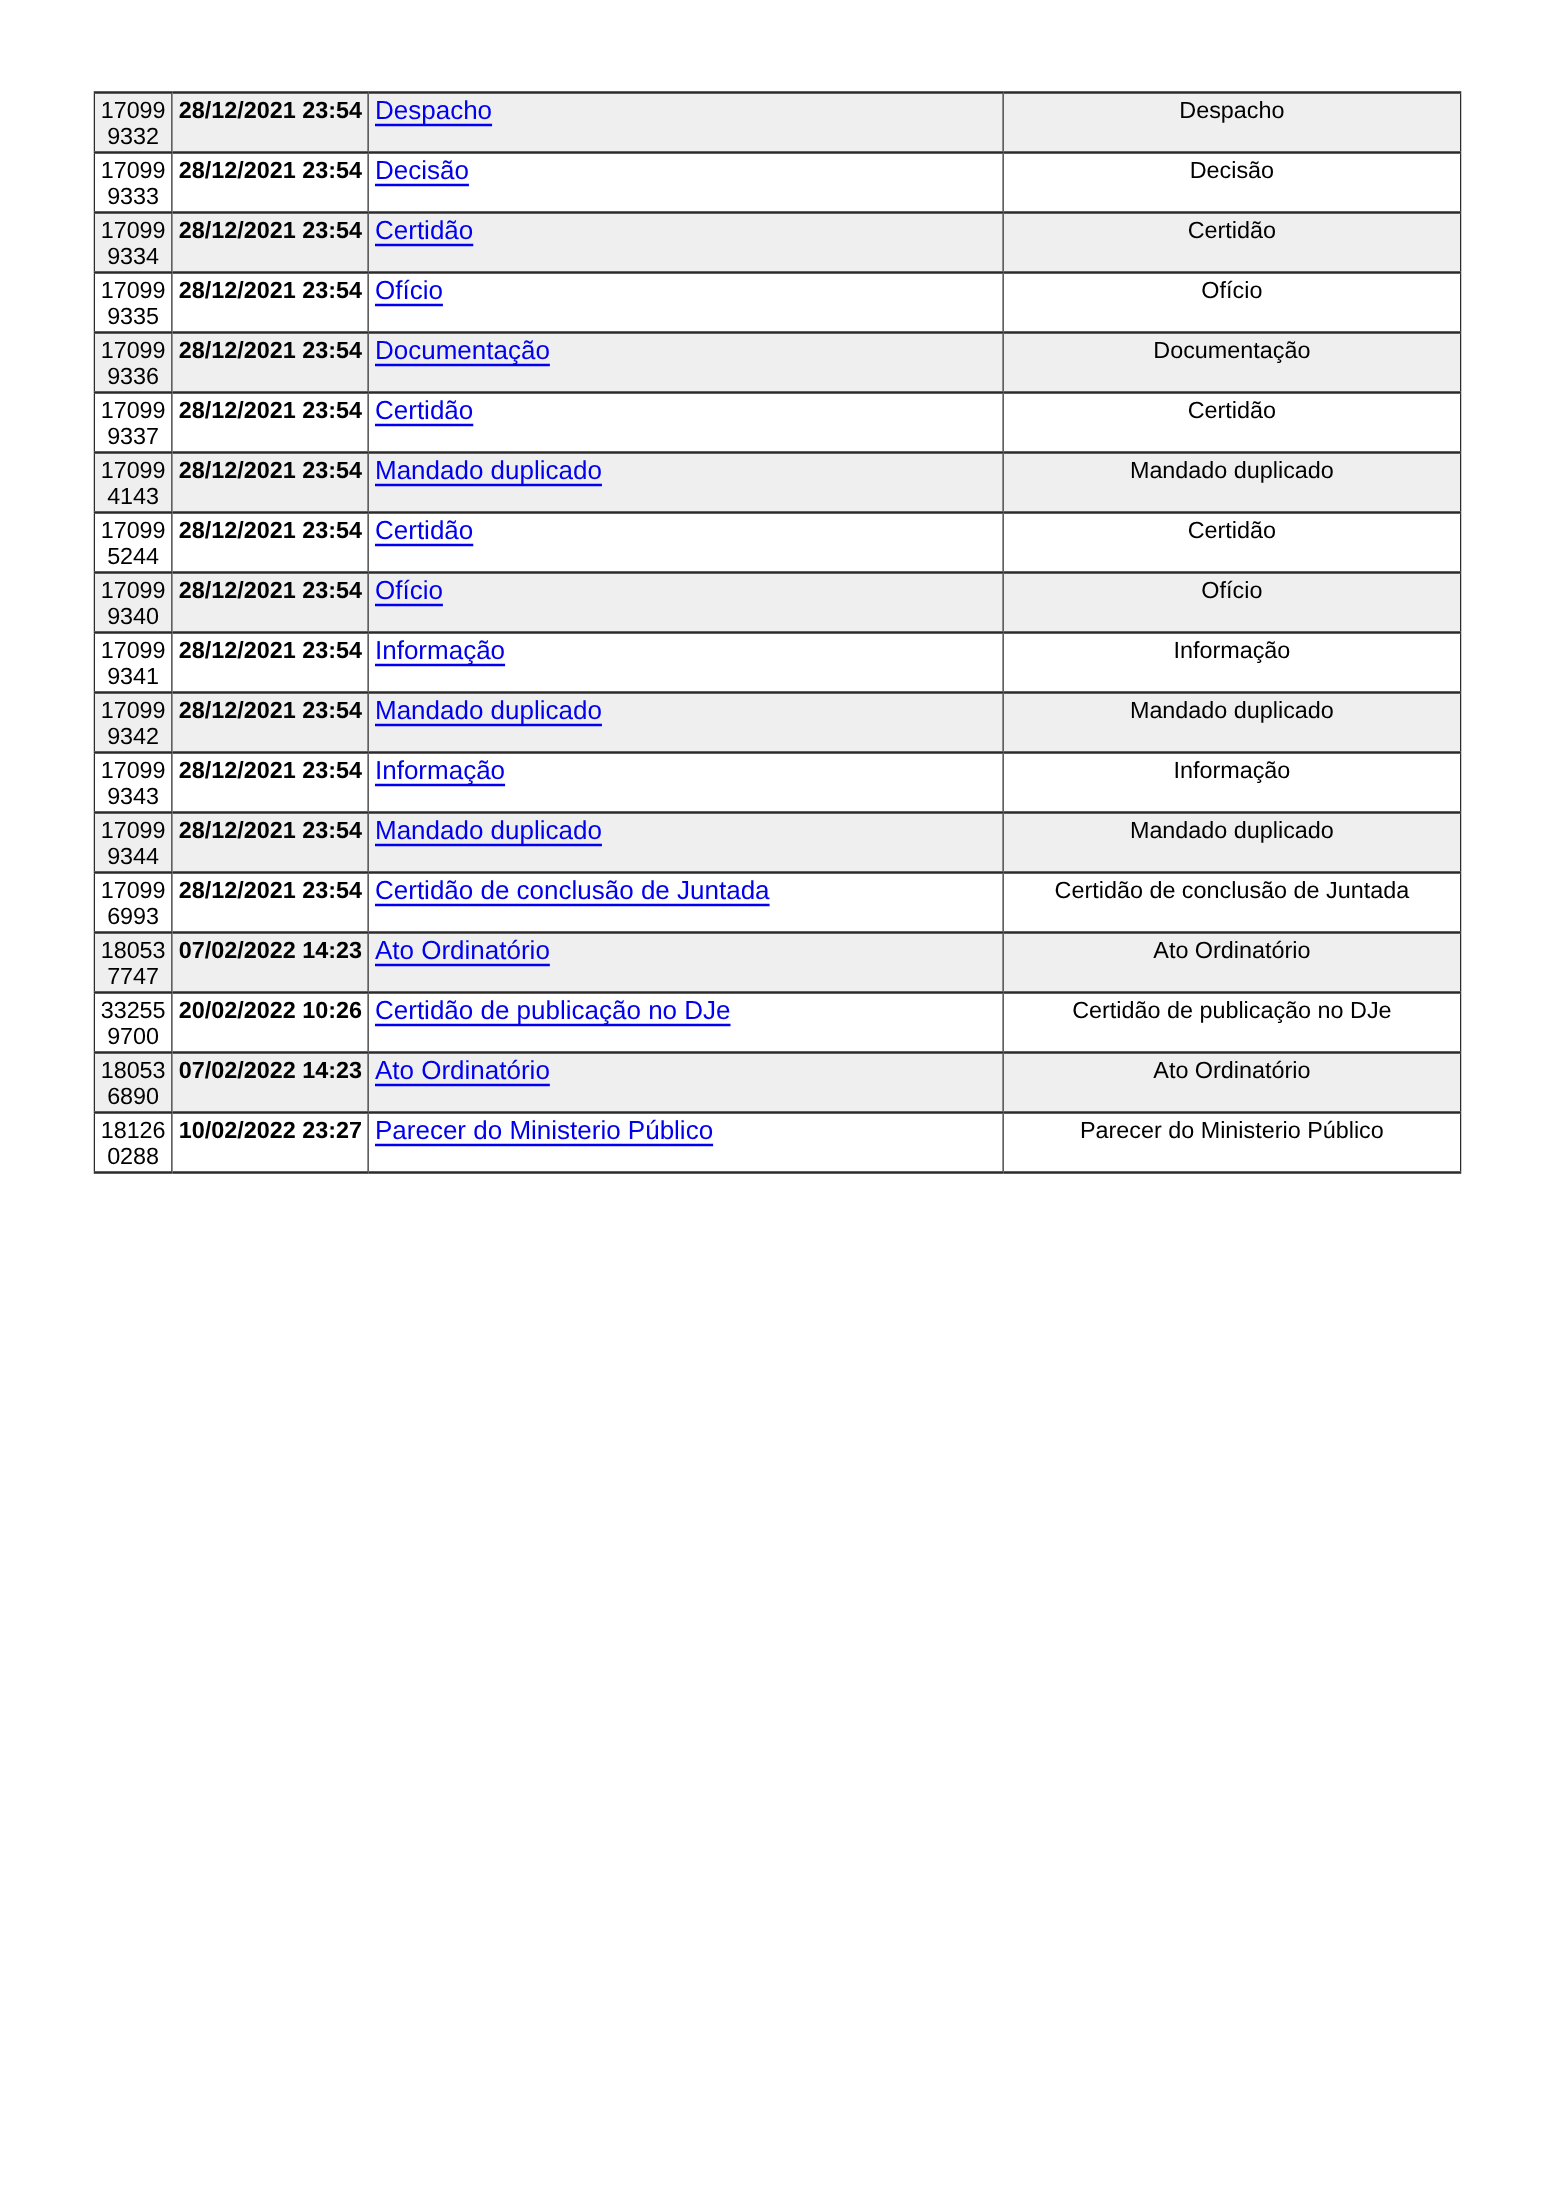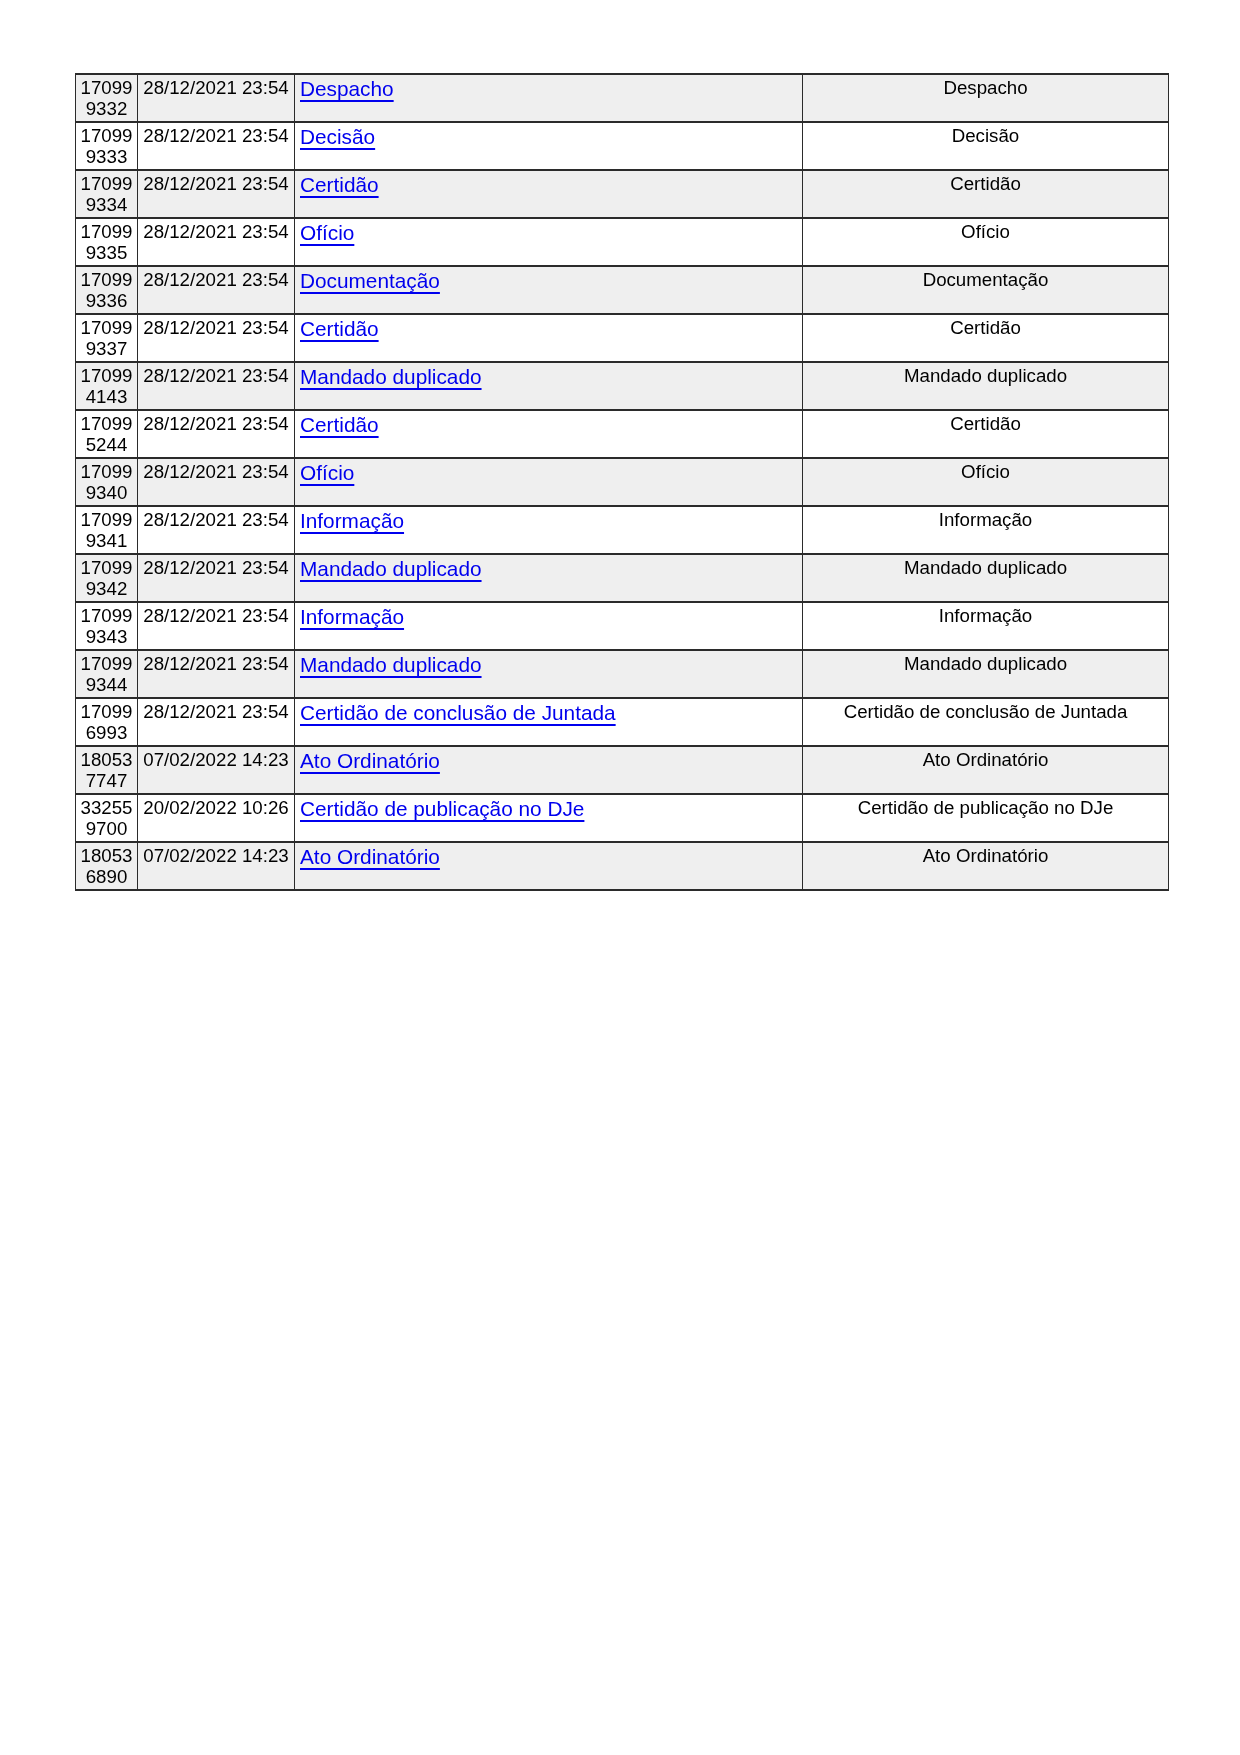--- a/index.html
+++ b/index.html
@@ -47,20 +47,21 @@
     padding-left: 1px;
     padding-right: 1px;
     margin-left: 28px;
   }
   td.c-id .id-line {
     display: block;
   }
   td.c-date {
     text-align: center;
     white-space: nowrap;
+    font-weight: bold;
   }
   td.c-link {
     text-align: left;
   }
   td.c-type {
     text-align: center;
   }
   a.doc-link {
     color: var(--link-blue);
     font-size: 20.8px;
@@ -279,15 +280,26 @@
       <span class="id-line">18053</span>
       <span class="id-line">6890</span>
     </td>
     <td class="c-date">07/02/2022 14:23</td>
     <td class="c-link">
       <a href="#" class="doc-link">Ato Ordinatório</a>
     </td>
     <td class="c-type">Ato Ordinatório</td>
   </tr>
 
+  <tr>
+    <td class="c-id">
+      <span class="id-line">18126</span>
+      <span class="id-line">0288</span>
+    </td>
+    <td class="c-date">10/02/2022 23:27</td>
+    <td class="c-link">
+      <a href="#" class="doc-link">Parecer do Ministerio Público</a>
+    </td>
+    <td class="c-type">Parecer do Ministerio Público</td>
+  </tr>
 
 </tbody>
 </table>
 
 </body></html>

